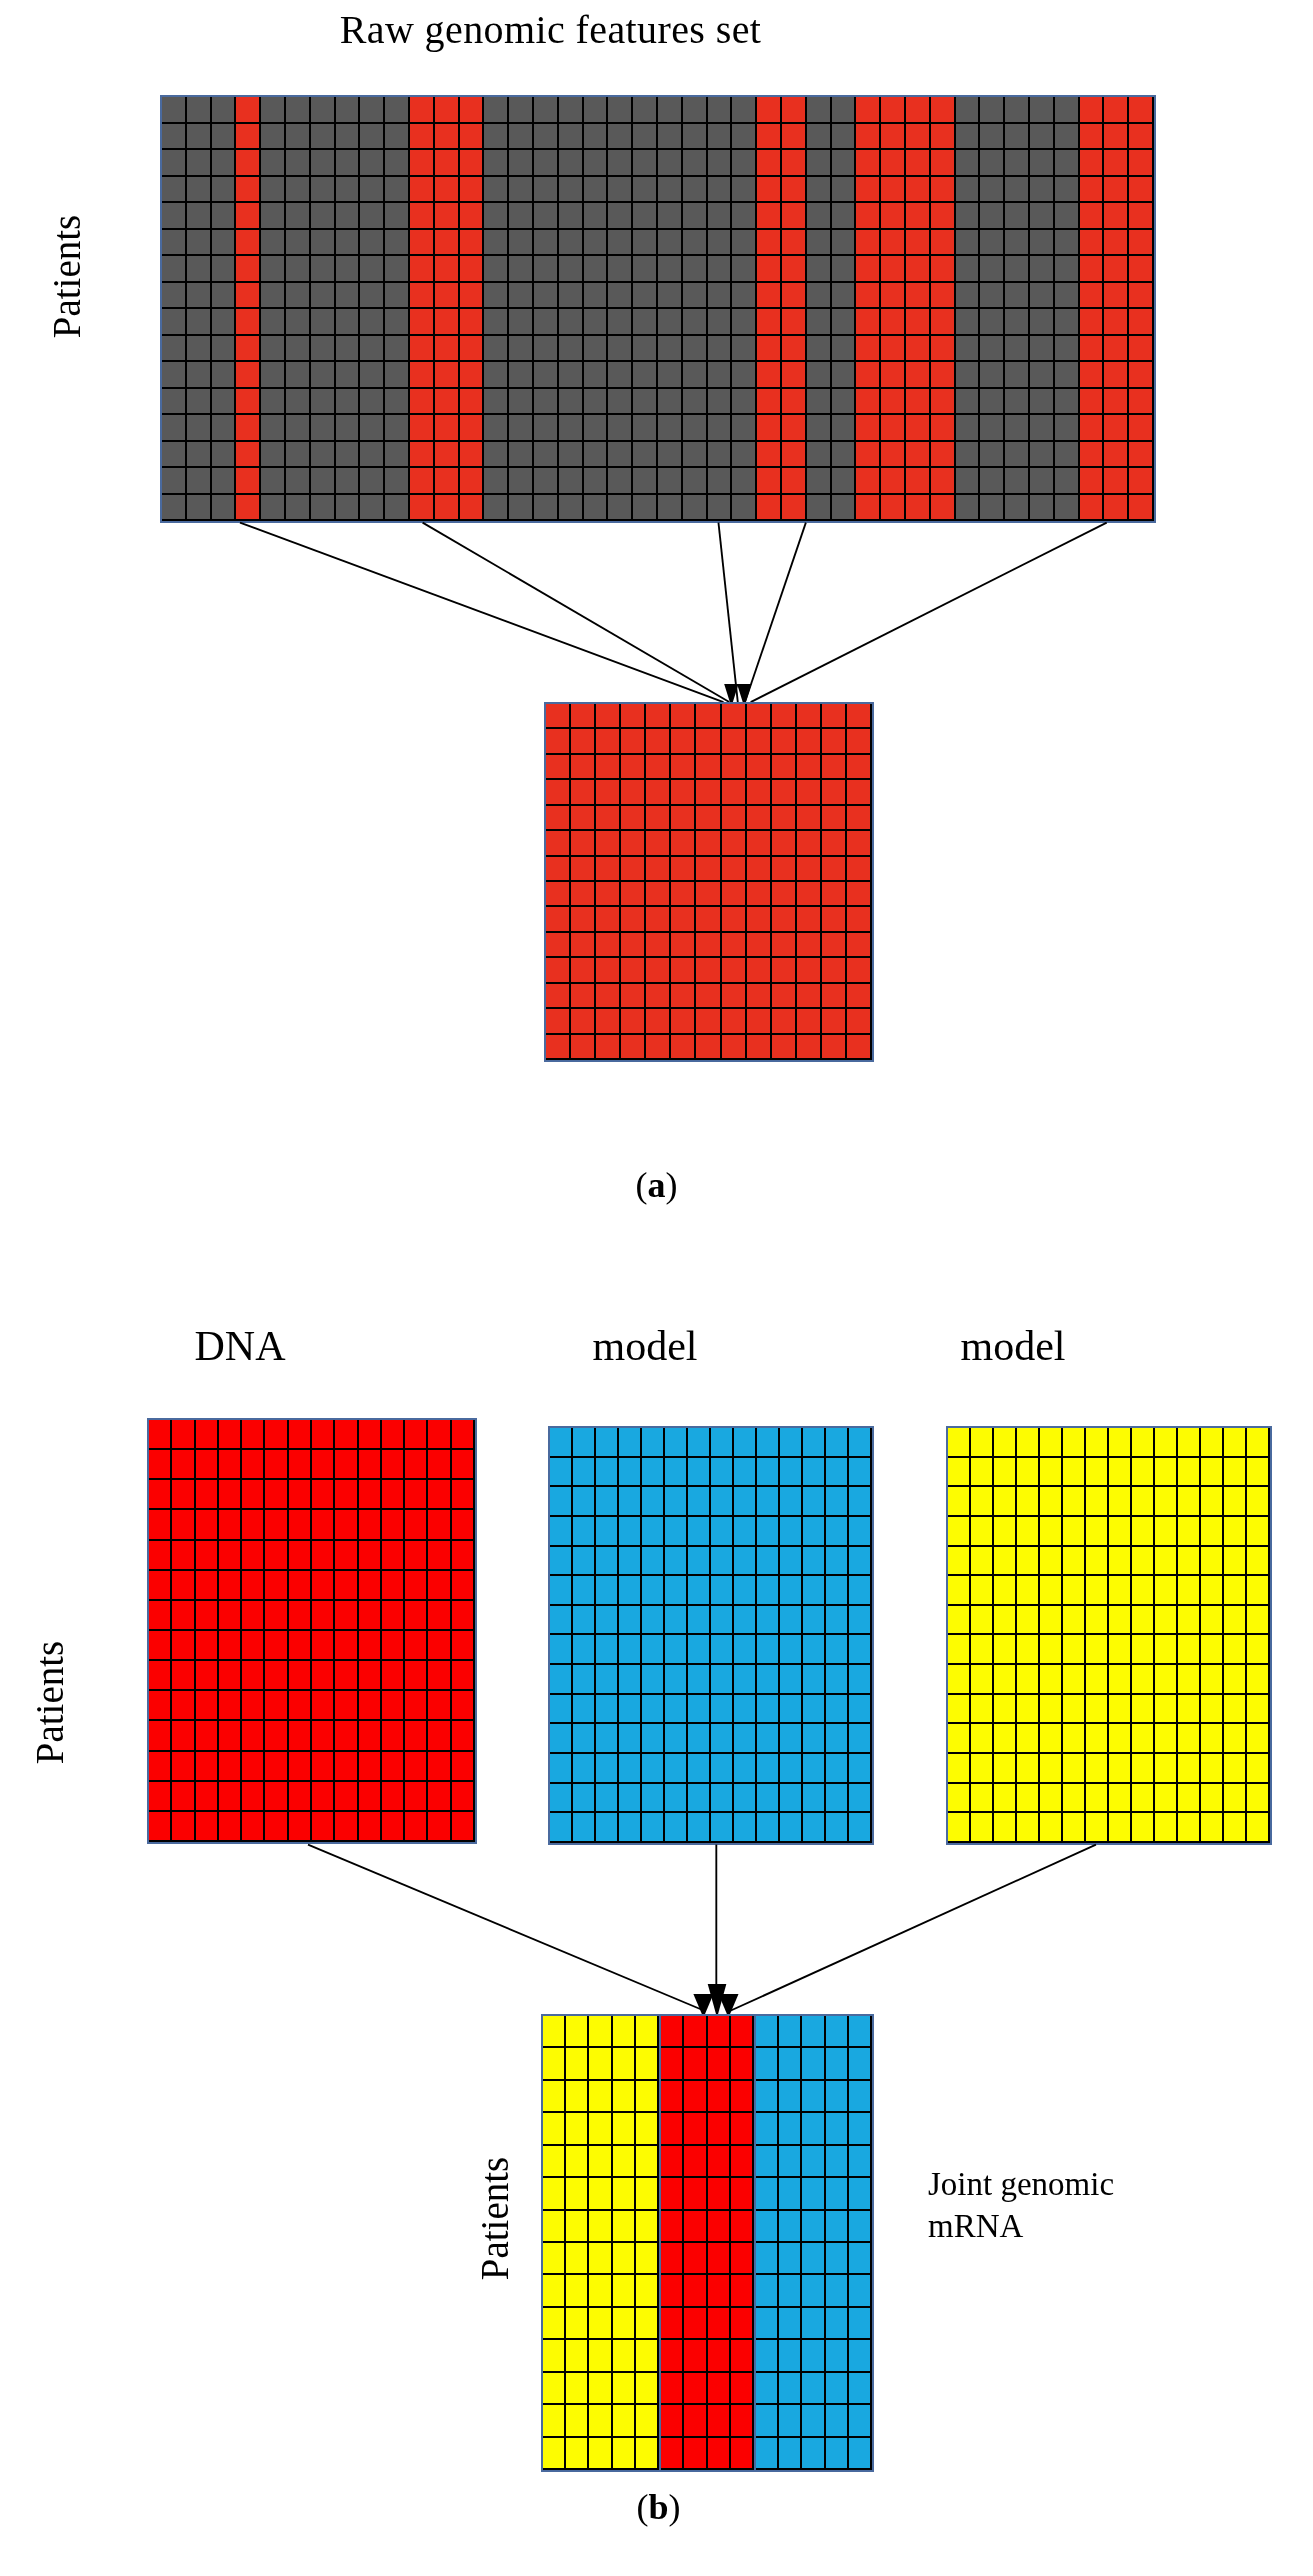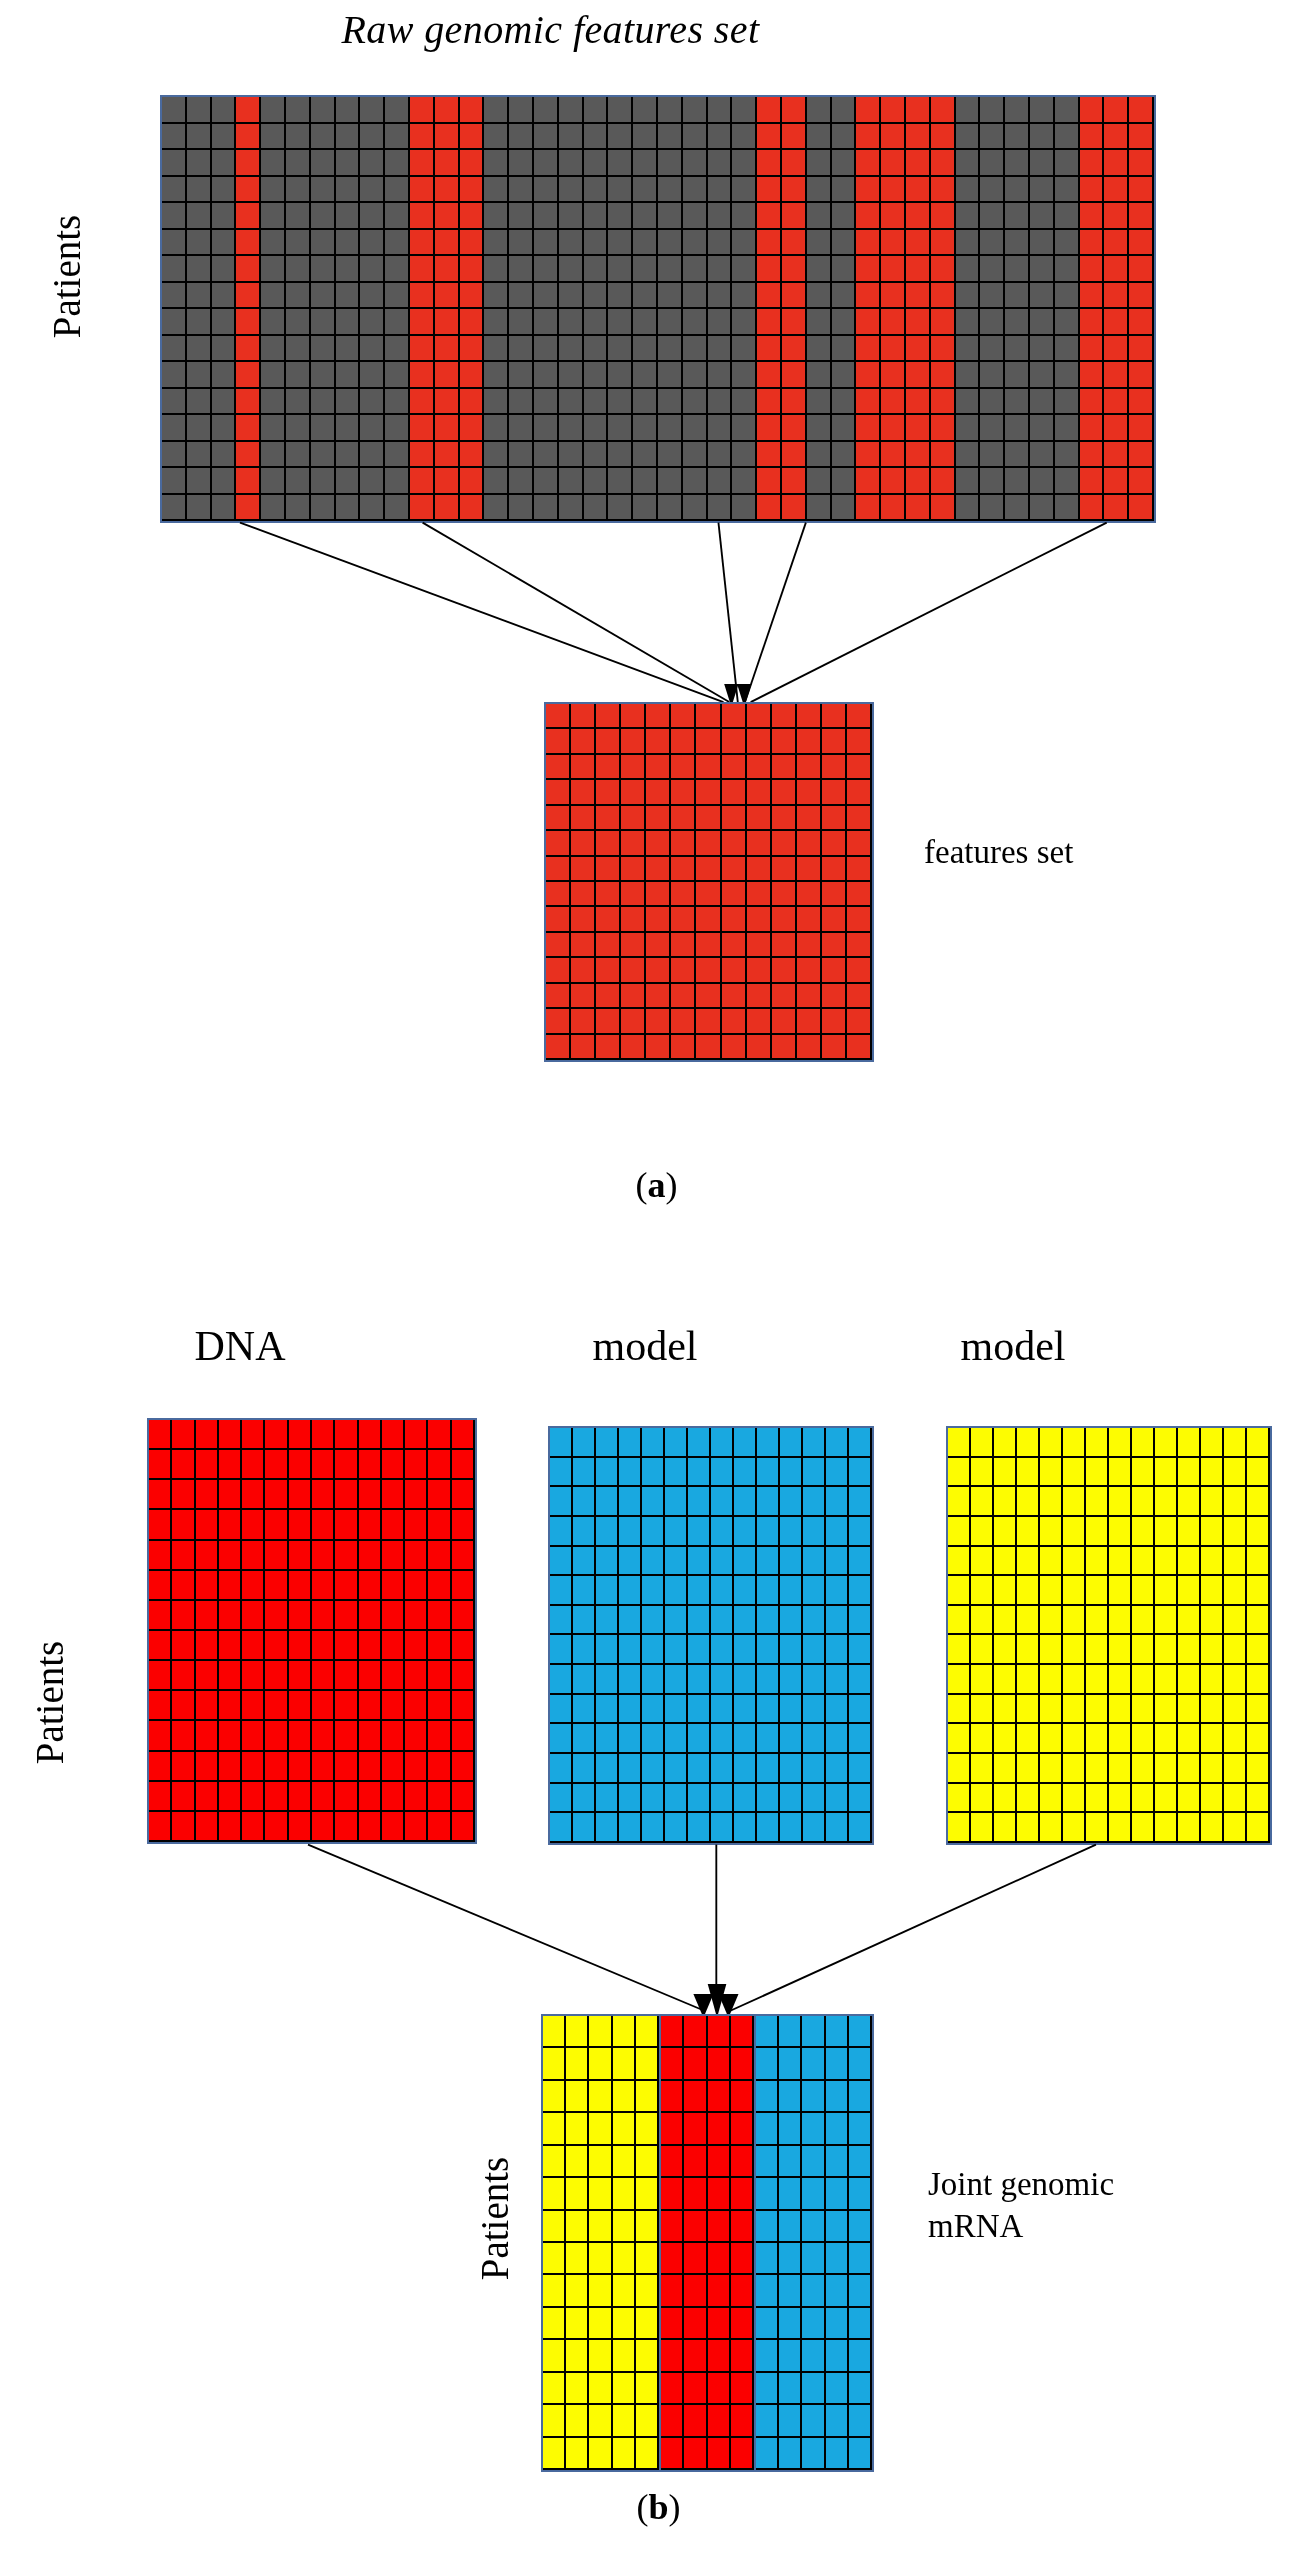--- a/index.html
+++ b/index.html
@@ -90,21 +90,21 @@
   .conn-line {
     stroke: #000000;
     stroke-width: 2.6;
     fill: none;
   }
   .arrow-head { fill: #000000; }
 </style>
 </head>
 <body>
 
-<div class="fig-title" style="left:0; top:7.2px; width:1101px;font-style:italic;">Raw genomic features set</div>
+<div class="fig-title" style="left:0; top:7.2px; width:1101px;">Raw genomic features set</div>
 
 <div class="side-label rot-label" style="left:-27px; top:254px; width:186px; text-align:center;">Patients</div>
 
 <div class="matrix" id="raw-matrix" style="left: 160px; top: 95px; width: 996px; height: 428px; grid-template-columns: repeat(40, 1fr); grid-template-rows: repeat(16, 1fr);">
     <div class="cell" style="background: rgb(89, 89, 89);"></div>
     <div class="cell" style="background: rgb(89, 89, 89);"></div>
     <div class="cell" style="background: rgb(89, 89, 89);"></div>
     <div class="cell" style="background: rgb(232, 48, 31);"></div>
     <div class="cell" style="background: rgb(89, 89, 89);"></div>
     <div class="cell" style="background: rgb(89, 89, 89);"></div>
@@ -933,21 +933,20 @@
     <div class="cell" style="background: rgb(232, 48, 31);"></div>
     <div class="cell" style="background: rgb(232, 48, 31);"></div>
     <div class="cell" style="background: rgb(232, 48, 31);"></div>
     <div class="cell" style="background: rgb(232, 48, 31);"></div>
     <div class="cell" style="background: rgb(232, 48, 31);"></div>
     <div class="cell" style="background: rgb(232, 48, 31);"></div>
     <div class="cell" style="background: rgb(232, 48, 31);"></div>
   </div>
 
 <div class="caption-text" style="left:924px; top:831px; width:330px;">
-  <div>features set</div>
 </div>
 
 <div class="panel-letter" style="left:585px; top:1164px;">(<b>a</b>)</div>
 
 <div class="sub-title" style="left:122px; top:1322px; width:236px;">DNA</div>
 
 <div class="sub-title" style="left:527px; top:1322px; width:236px;">model</div>
 
 <div class="sub-title" style="left:895px; top:1322px; width:236px;">model</div>
 

